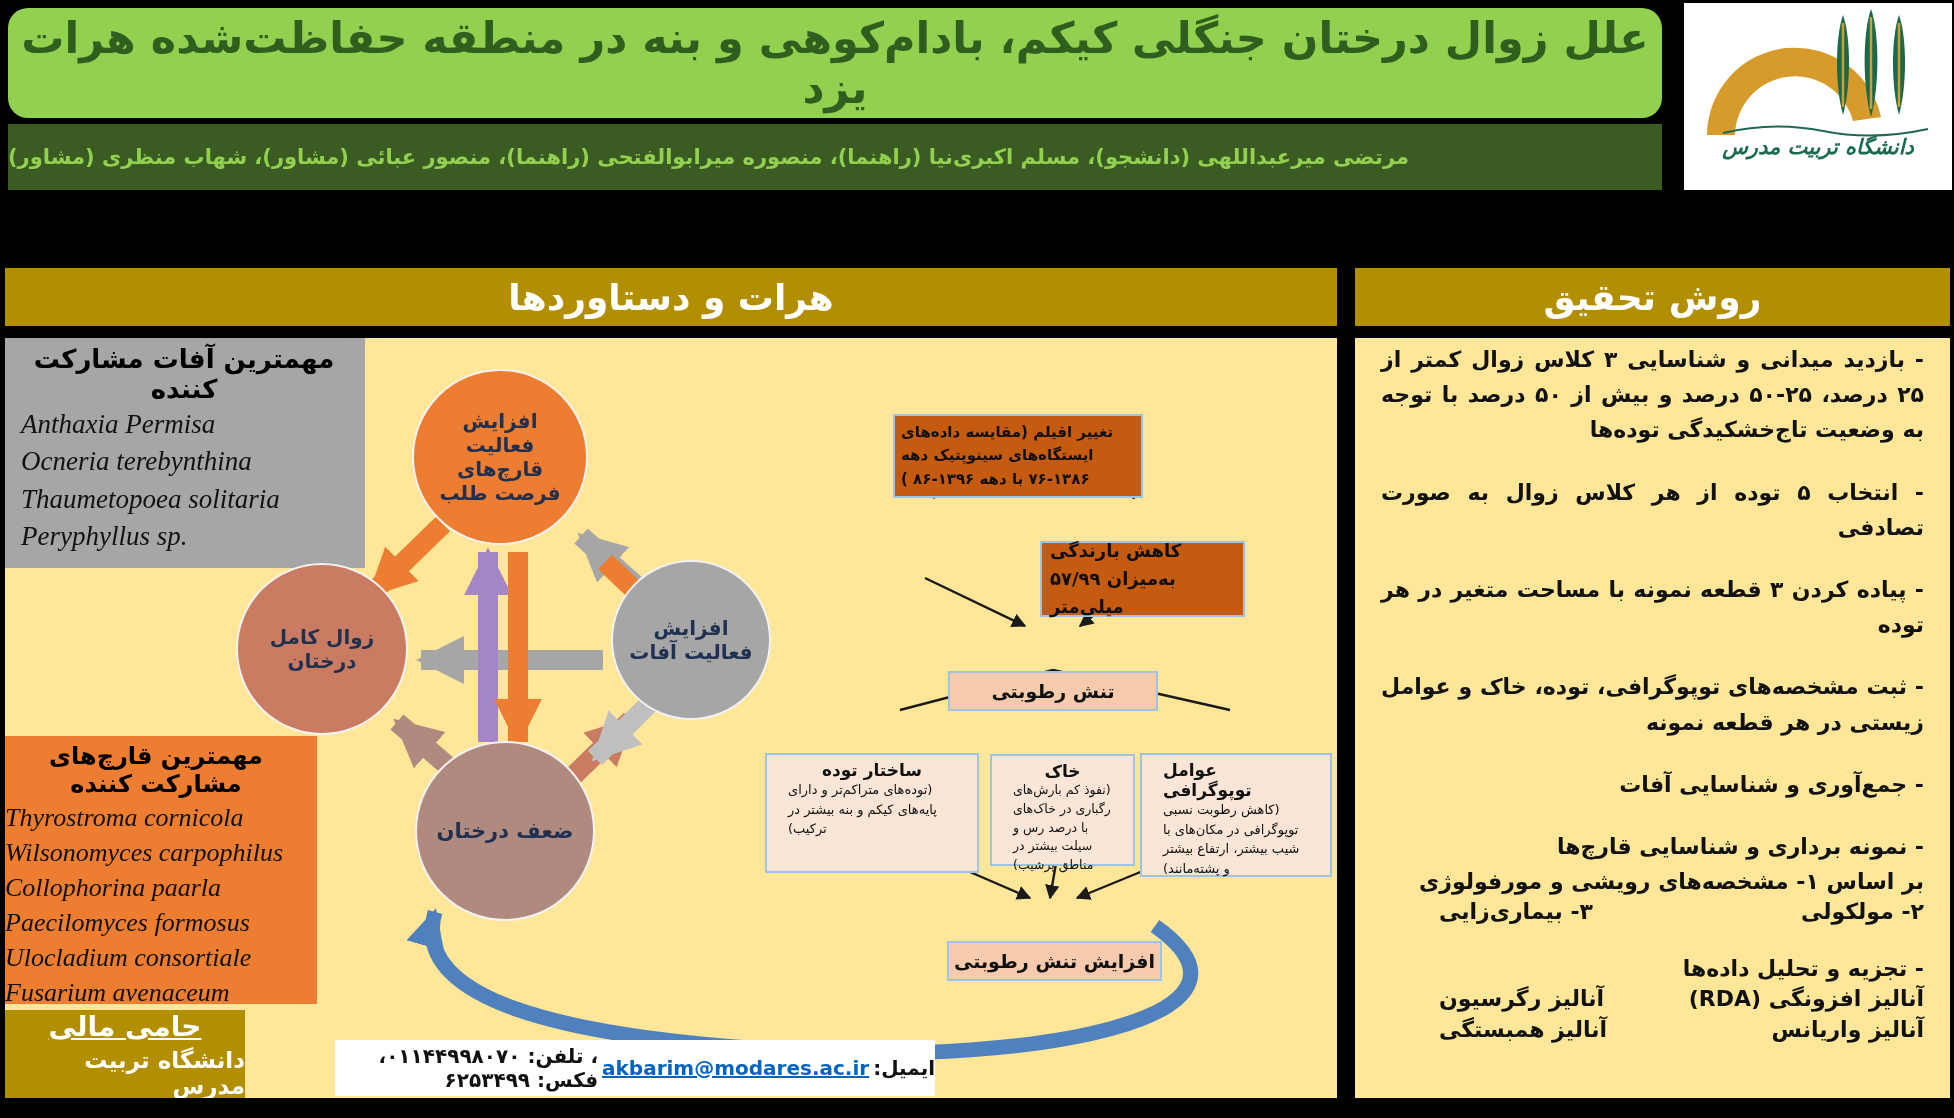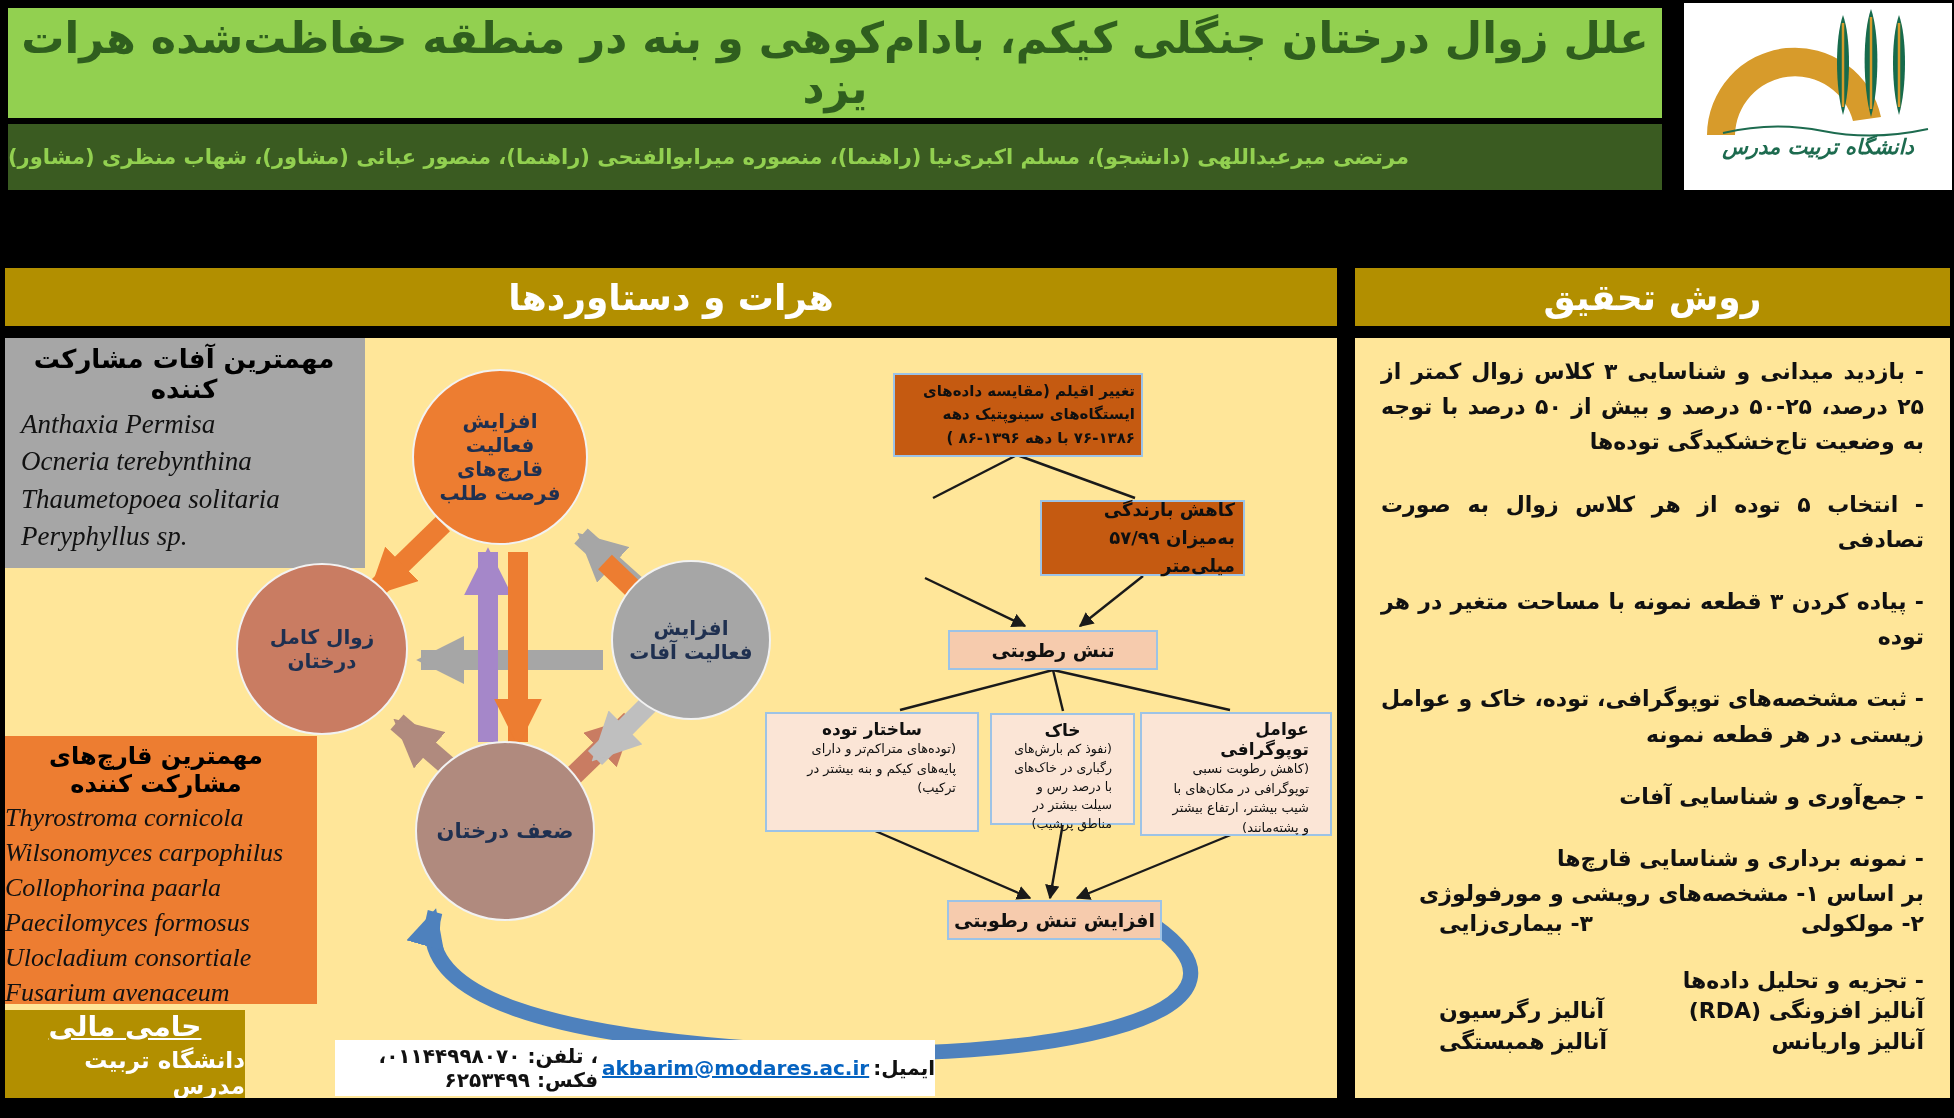--- a/index.html
+++ b/index.html
@@ -2,39 +2,39 @@
 <html lang="fa"><head>
 <meta charset="utf-8">
 <style>
   html,body{margin:0;padding:0;background:#000;width:1954px;height:1118px;overflow:hidden;
     font-family:"DejaVu Sans",sans-serif;}
   .page{position:absolute;top:0;left:0;width:1954px;height:1118px;background:#000;}
   .abs{position:absolute;box-sizing:border-box;}
 
   
   .title-band{left:8px;top:8px;width:1654px;height:110px;background:#92D050;
-    display:flex;align-items:center;justify-content:center;}
+    display:flex;align-items:center;justify-content:center;border-radius:20px;}
   .title-band h1{margin:0;font-size:43px;font-weight:900;color:#2F5E1E;direction:rtl;text-align:center;}
   .authors-band{left:8px;top:124px;width:1654px;height:66px;background:#3A5B21;
     display:flex;align-items:center;justify-content:flex-start;}
   .authors-band div{font-size:21px;font-weight:bold;color:#92D050;direction:rtl;text-align:center;}
   .logo-box{left:1684px;top:3px;width:268px;height:187px;background:#fff;
     display:flex;flex-direction:column;align-items:center;justify-content:flex-start;padding-top:4px;}
   .logo-caption{font-size:21px;font-weight:bold;font-style:italic;color:#1D6B4F;direction:rtl;margin-top:-4px;}
 
   
   .bar{background:#B28F00;display:flex;align-items:center;justify-content:center;}
   .bar div{color:#fff;font-size:36px;font-weight:900;direction:rtl;}
   .bar-results{left:5px;top:268px;width:1332px;height:58px;}
   .bar-methods{left:1355px;top:268px;width:595px;height:58px;}
 
   
   .left-panel{left:5px;top:338px;width:1332px;height:760px;background:#FFE699;overflow:hidden;}
   .right-panel{left:1355px;top:338px;width:595px;height:760px;background:#FFE699;
-    direction:rtl;padding:16px 26px;color:#111;}
+    direction:rtl;padding:4px 26px;color:#111;}
 
   
   .pests-box{left:0;top:0;width:360px;height:230px;background:#A6A6A6;padding:6px 10px 4px 8px;}
   .pests-box .hd{direction:rtl;text-align:center;font-size:26px;font-weight:bold;color:#000;margin-bottom:2px;}
   .species{direction:ltr;text-align:left;font-family:"Liberation Serif","DejaVu Serif",serif;
     font-style:italic;color:#111;}
   .pests-box .species{font-size:27px;line-height:1.38;padding-left:8px;}
   .fungi-box{left:0;top:398px;width:312px;height:268px;background:#ED7D31;padding:6px 10px 4px 0;}
   .fungi-box .hd{direction:rtl;text-align:center;font-size:24px;font-weight:bold;color:#000;margin-bottom:2px;}
   .fungi-box .species{font-size:26px;line-height:1.35;}
@@ -45,22 +45,22 @@
 
   
   .circ{border-radius:50%;display:flex;align-items:center;justify-content:center;text-align:center;
     direction:rtl;font-weight:bold;color:#1F3050;border:2px solid #F2F2F2;padding:16px;}
   .c-fungi{left:407px;top:31px;width:176px;height:176px;background:#ED7D31;font-size:20px;}
   .c-decline{left:231px;top:225px;width:172px;height:172px;background:#C97C62;font-size:20px;}
   .c-pests{left:606px;top:222px;width:160px;height:160px;background:#A6A6A6;font-size:20px;}
   .c-weak{left:410px;top:403px;width:180px;height:180px;background:#B08A7E;font-size:21px;}
 
   
-  .fbox{border:2px solid #9DC3E6;direction:rtl;text-align:right;color:#101010;
-    display:flex;align-items:center;justify-content:center;}
+  .fbox{border:2px solid #9DC3E6;direction:rtl;text-align:left;color:#101010;
+    display:flex;align-items:center;justify-content:center;margin-top:41px;}
   .rust{background:#C55A11;font-weight:bold;}
   .peach{background:#F6CBAD;font-weight:bold;}
   .lpeach{background:#FBE5D6;flex-direction:column;justify-content:flex-start;padding:5px 21px;}
   .b-climate{left:888px;top:35px;width:250px;height:84px;font-size:15px;line-height:1.55;padding:2px 6px;}
   .b-temp{left:817px;top:162px;width:205px;height:78px;font-size:18px;line-height:1.55;padding:2px 8px;}
   .b-rain{left:1035px;top:162px;width:205px;height:76px;font-size:18px;line-height:1.55;padding:2px 8px;}
   .b-moist{left:943px;top:292px;width:210px;height:40px;font-size:19px;}
   .b-stand{left:760px;top:374px;width:214px;height:120px;}
   .b-soil{left:985px;top:375px;width:145px;height:112px;}
   .b-physio{left:1135px;top:374px;width:192px;height:124px;}

